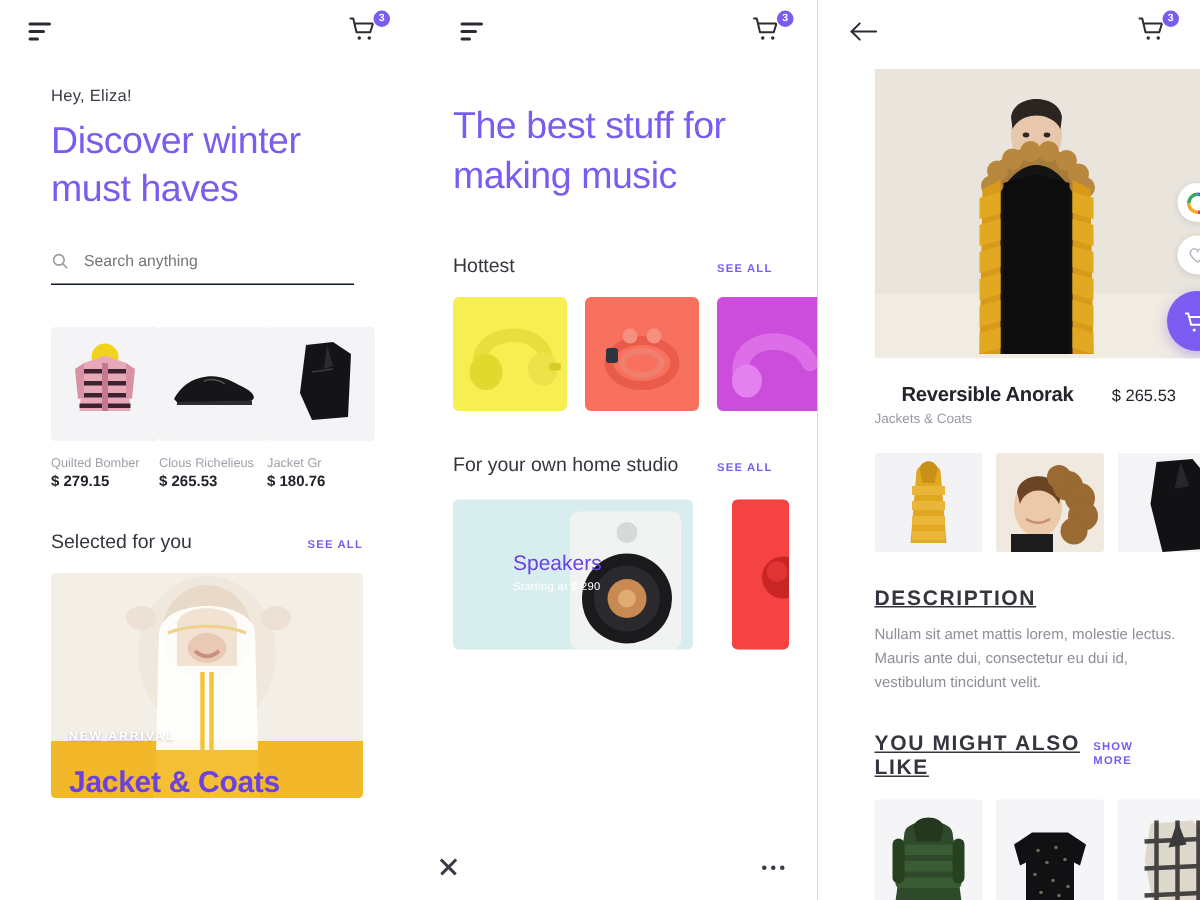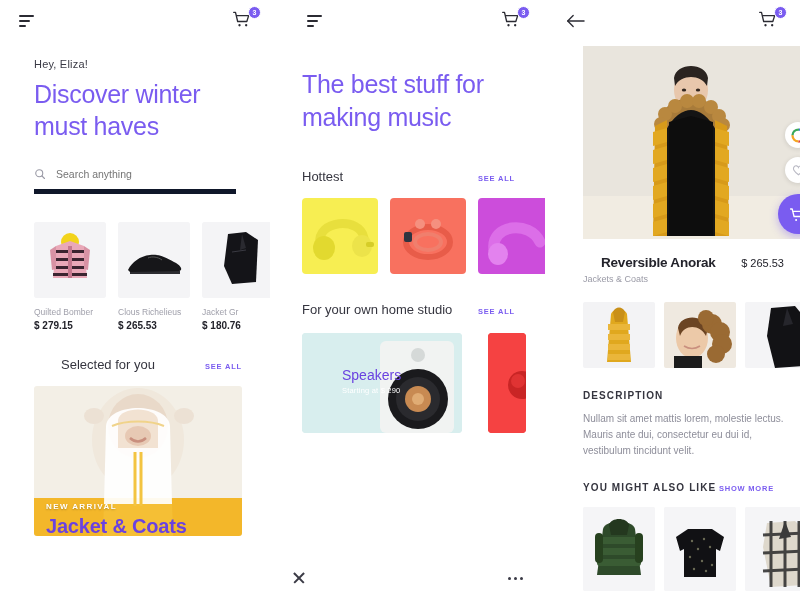--- a/index.html
+++ b/index.html
@@ -39,53 +39,52 @@
   }
 
   
   .greet { font-size:11px; color:#3a3a45; padding:16px 0 0 34px; letter-spacing:.2px; }
   .hero-title {
     font-size:25px; line-height:1.28; color:#7a5cf0;
     font-weight:400; padding:8px 20px 0 34px; letter-spacing:-.3px;
   }
   .search-row {
     margin:26px 34px 0 34px; display:flex; align-items:center; gap:10px;
-    border-bottom:5px solid #0f172a; padding-bottom:9px;
+    border-bottom:1px solid #0f172a; padding-bottom:9px;
   }
   .search-input {
     border:none; outline:none; background:transparent;
     font-family:"Liberation Sans", sans-serif; font-size:10.5px; color:#9a9aa6; width:100%;
   }
-  .prod-row { display:flex; gap:12px; padding:28px 0 0 34px; }
+  .prod-row { display:flex; padding:28px 0 0 34px; }
   .prod-card { width:72px; flex:0 0 auto; }
   .prod-thumb {
     width:72px; height:76px; border-radius:3px; overflow:hidden;
     display:flex; align-items:flex-end; justify-content:center;
   }
   .prod-name { font-size:8.5px; color:#a0a0ab; margin-top:9px; white-space:nowrap; overflow:hidden; }
   .prod-price { font-size:10px; color:#23232b; font-weight:bold; margin-top:3px; }
 
   .sec-row {
     display:flex; align-items:baseline; justify-content:space-between;
     padding:26px 28px 0 34px;
-    margin-left:27px;
   }
   .sec-title { font-size:13px; color:#35353f; }
   .see-all { font-size:7.5px; color:#7a5cf0; font-weight:bold; letter-spacing:.8px; }
 
   .banner {
     margin:14px 28px 0 34px; height:150px; border-radius:3px;
     position:relative; overflow:hidden;
   }
   .banner-txt { position:absolute; left:12px; bottom:-2px; }
   .banner-kicker {
     font-size:8px; font-weight:bold; color:#fff; letter-spacing:1.4px;
     text-shadow:0 1px 2px rgba(0,0,0,.25);
   }
-  .banner-head { font-size:20px; font-weight:bold; color:#6a42e0; margin-top:4px; letter-spacing:-.2px; }
+  .banner-head { font-size:20px; font-weight:bold; color:#6a42e0; margin-top:16px; letter-spacing:-.2px; }
 
   
   .hero-title-2 {
     font-size:25px; line-height:1.3; color:#7a5cf0;
     font-weight:400; padding:26px 20px 0 32px; letter-spacing:-.3px;
   }
   .sec-row-2 { display:flex; align-items:baseline; justify-content:space-between; padding:36px 30px 0 32px; }
   .tile-row { display:flex; gap:12px; padding:14px 0 0 32px; }
   .tile { width:76px; height:76px; border-radius:4px; flex:0 0 auto; position:relative; overflow:hidden; }
   .studio-row { display:flex; gap:26px; padding:16px 0 0 32px; }
@@ -123,21 +122,21 @@
     width:40px; height:40px; border-radius:50%; background:#7a5cf0;
     box-shadow:0 3px 9px rgba(122,92,240,.42);
     display:flex; align-items:center; justify-content:center; margin-top:2px;
   }
   .pd-head { display:flex; align-items:baseline; justify-content:space-between; padding:16px 16px 0 56px; }
   .pd-title { font-size:13.5px; font-weight:bold; color:#23232b; letter-spacing:-.2px; }
   .pd-price { font-size:11px; color:#23232b; font-weight:400; }
   .pd-cat { font-size:9px; color:#9a9aa6; padding:4px 0 0 38px; }
   .gallery { display:flex; gap:9px; padding:18px 0 0 38px; }
   .gal { width:72px; height:66px; border-radius:2px; flex:0 0 auto; overflow:hidden; position:relative; }
-  .label-sm { font-size:10px; font-weight:bold; color:#35353f; letter-spacing:1.1px; }
+  .label-sm { font-size:14px; font-weight:bold; color:#35353f; letter-spacing:1.1px;text-decoration:underline; }
   .desc-wrap { padding:22px 14px 0 38px; }
   .desc-body { font-size:10px; line-height:1.62; color:#8e8e9a; margin-top:10px; }
   .ymal-row { display:flex; align-items:baseline; justify-content:space-between; padding:22px 26px 0 38px; }
   .show-more { font-size:7.5px; color:#7a5cf0; font-weight:bold; letter-spacing:.8px; }
   .ymal-items { display:flex; gap:9px; padding:14px 0 0 38px; }
   .ymal { width:72px; height:84px; background:#f5f5f7; border-radius:2px; flex:0 0 auto; overflow:hidden; position:relative; }
 
   svg { display:block; }
 </style>
 </head>

